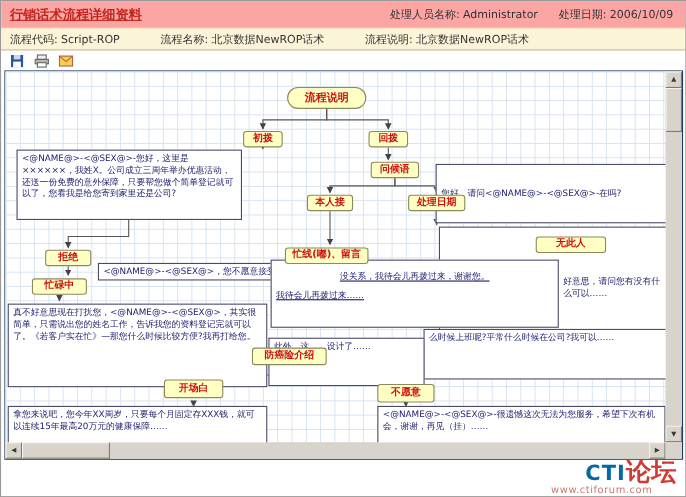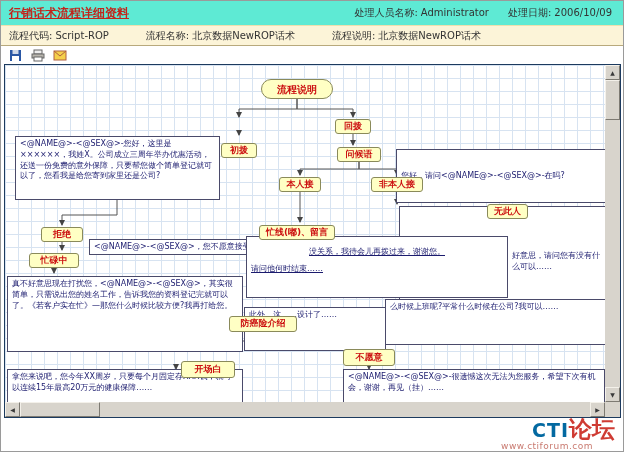--- a/index.html
+++ b/index.html
@@ -1,20 +1,20 @@
 <!DOCTYPE html>
 <html><head>
 <meta charset="utf-8">
 <style>
   html,body{margin:0;padding:0;background:#fff;}
   .screen{position:relative;width:624px;height:452px;background:#fff;border:1px solid #9a9a9a;
           box-sizing:border-box;overflow:hidden;font-family:"DejaVu Sans","Liberation Sans",sans-serif;}
 
   
-  .header{position:absolute;left:0;top:0;width:100%;height:25px;background:#5eead4;
+  .header{position:absolute;left:0;top:0;width:100%;height:25px;background:#fca5a5;
           display:flex;align-items:center;padding:0 8px;box-sizing:border-box;border-bottom:1px solid #efe0ae;}
   .page-title{color:#c2251c;font-size:12px;font-weight:bold;text-decoration:underline;white-space:nowrap;}
   .header-meta{margin-left:auto;display:flex;gap:16px;font-size:10px;color:#333;white-space:nowrap;}
   .meta-pair span{margin-right:3px;}
 
   .info-row{position:absolute;left:0;top:25px;width:100%;height:20px;background:#fcf4d8;
             display:flex;align-items:center;gap:34px;padding:0 8px;box-sizing:border-box;
             font-size:10px;color:#333;border-bottom:1px solid #b8a97c;white-space:nowrap;}
   .info-pair span{margin-right:3px;}
 
@@ -147,45 +147,45 @@
       <div class="tbox" style="left:391px;top:84px;width:214px;height:54px;display:flex;align-items:center;">您好，请问&lt;@NAME@&gt;-&lt;@SEX@&gt;-在吗?</div>
 
       <div class="tbox nowrap" style="left:84px;top:174px;width:168px;height:16px;">&lt;@NAME@&gt;-&lt;@SEX@&gt;，您不愿意接受也没关系。</div>
 
       <div class="tbox" style="left:394px;top:141px;width:212px;height:96px;z-index:2;">
         <div style="position:absolute;left:112px;top:44px;width:92px;">好意思，请问您有没有什么可以……</div>
       </div>
 
       <div class="tbox" style="left:241px;top:171px;width:262px;height:62px;z-index:5;text-decoration:underline;">
         <div class="center-line">没关系，我待会儿再拨过来，谢谢您。</div>
-        <div>请问他何时结束……</div>
+        <div>我待会儿再拨过来……</div>
       </div>
 
       <div class="tbox" style="left:2px;top:211px;width:236px;height:76px;">真不好意思现在打扰您，&lt;@NAME@&gt;-&lt;@SEX@&gt;，其实很简单，只需说出您的姓名工作，告诉我您的资料登记完就可以了。《若客户实在忙》—那您什么时候比较方便?我再打给您。</div>
 
       <div class="tbox" style="left:380px;top:234px;width:228px;height:46px;">么时候上班呢?平常什么时候在公司?我可以……</div>
 
       <div class="tbox" style="left:239px;top:242px;width:142px;height:44px;">此外，这……设计了……</div>
 
       <div class="tbox" style="left:2px;top:304px;width:236px;height:60px;">拿您来说吧，您今年XX周岁，只要每个月固定存XXX钱，就可以连续15年最高20万元的健康保障……</div>
 
       <div class="tbox" style="left:338px;top:304px;width:262px;height:44px;">&lt;@NAME@&gt;-&lt;@SEX@&gt;-很遗憾这次无法为您服务，希望下次有机会，谢谢，再见（挂）……</div>
 
       <div class="node start" style="left:256px;top:14px;width:72px;height:20px;">流程说明</div>
-      <div class="node" style="left:216px;top:54px;width:36px;height:15px;margin-top:24px;">初拨</div>
+      <div class="node" style="left:216px;top:54px;width:36px;height:15px;">初拨</div>
       <div class="node" style="left:330px;top:54px;width:36px;height:15px;">回拨</div>
       <div class="node" style="left:332px;top:82px;width:44px;height:15px;">问候语</div>
       <div class="node" style="left:274px;top:112px;width:42px;height:15px;">本人接</div>
-      <div class="node" style="left:366px;top:112px;width:52px;height:15px;">非本人接</div>
-      <div class="node" style="left:482px;top:139px;width:41px;height:15px;">无此人</div>
+      <div class="node" style="left:366px;top:112px;width:52px;height:15px;">处理日期</div>
+      <div class="node" style="left:482px;top:150px;width:64px;height:15px;">无此人</div>
       <div class="node" style="left:254px;top:160px;width:76px;height:15px;">忙线(嘟)、留言</div>
       <div class="node" style="left:36px;top:162px;width:42px;height:15px;">拒绝</div>
       <div class="node" style="left:24px;top:188px;width:50px;height:15px;">忙碌中</div>
       <div class="node" style="left:224px;top:251px;width:68px;height:16px;text-align:right;">防癌险介绍</div>
-      <div class="node" style="left:144px;top:296px;width:54px;height:17px;margin-left:32px;">开场白</div>
+      <div class="node" style="left:144px;top:280px;width:54px;height:17px;">开场白</div>
       <div class="node" style="left:338px;top:284px;width:52px;height:17px;">不愿意</div>
     </div>
 
     <div class="vscroll">
       <div class="sb-btn" style="top:0;left:0;">
         <span>▲</span>
       </div>
       <div class="vthumb"></div>
       <div class="sb-btn" style="bottom:0;left:0;">
         <span>▼</span>

